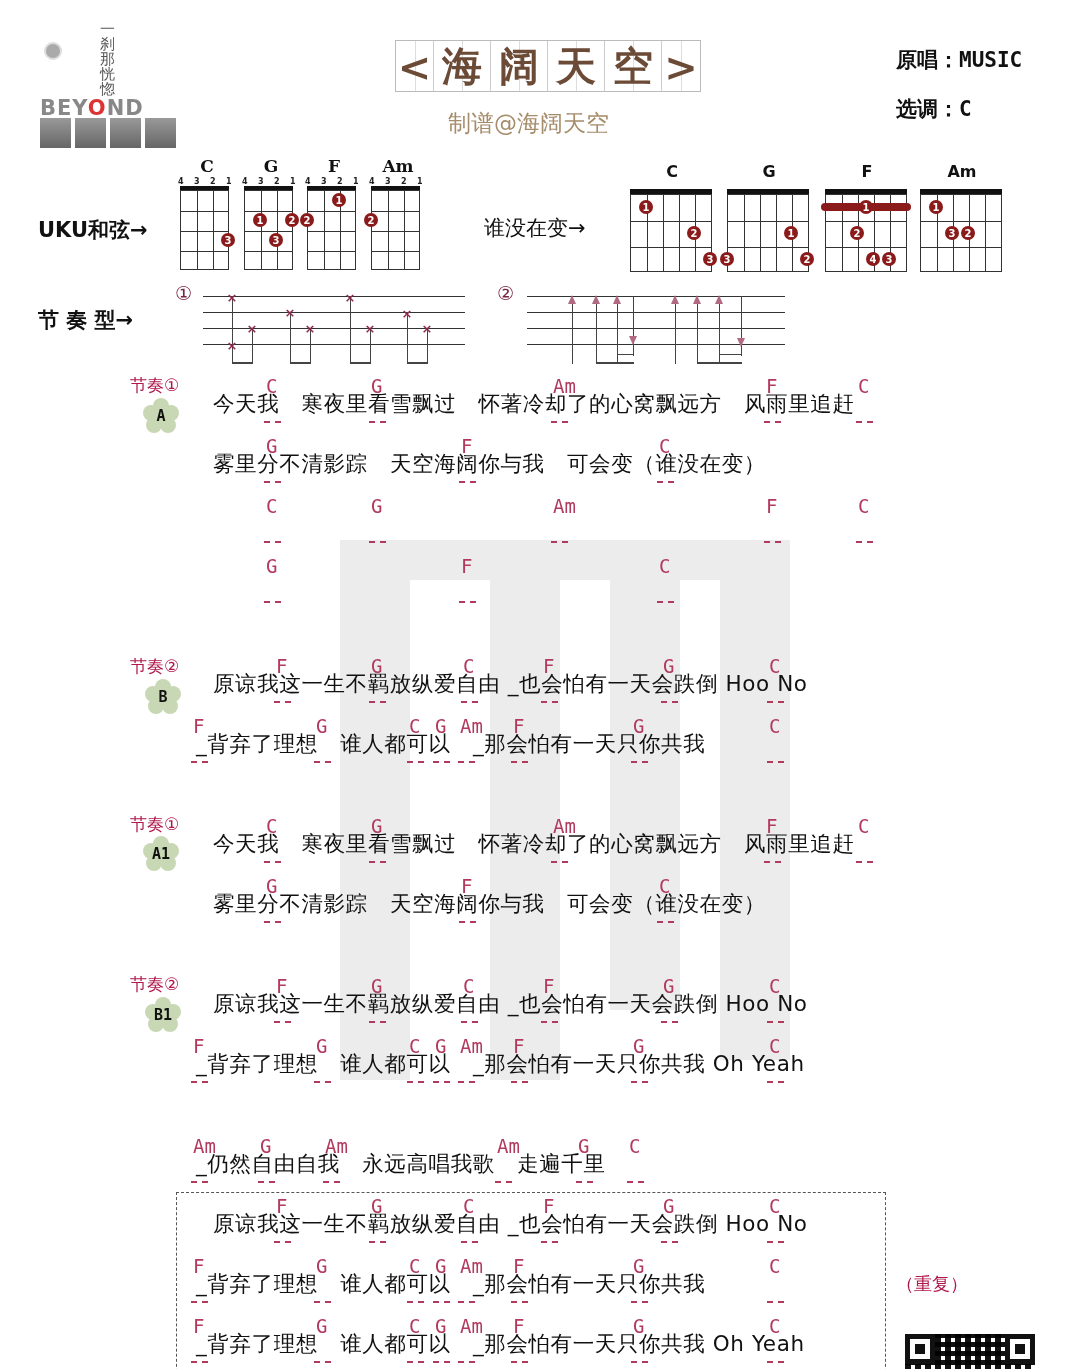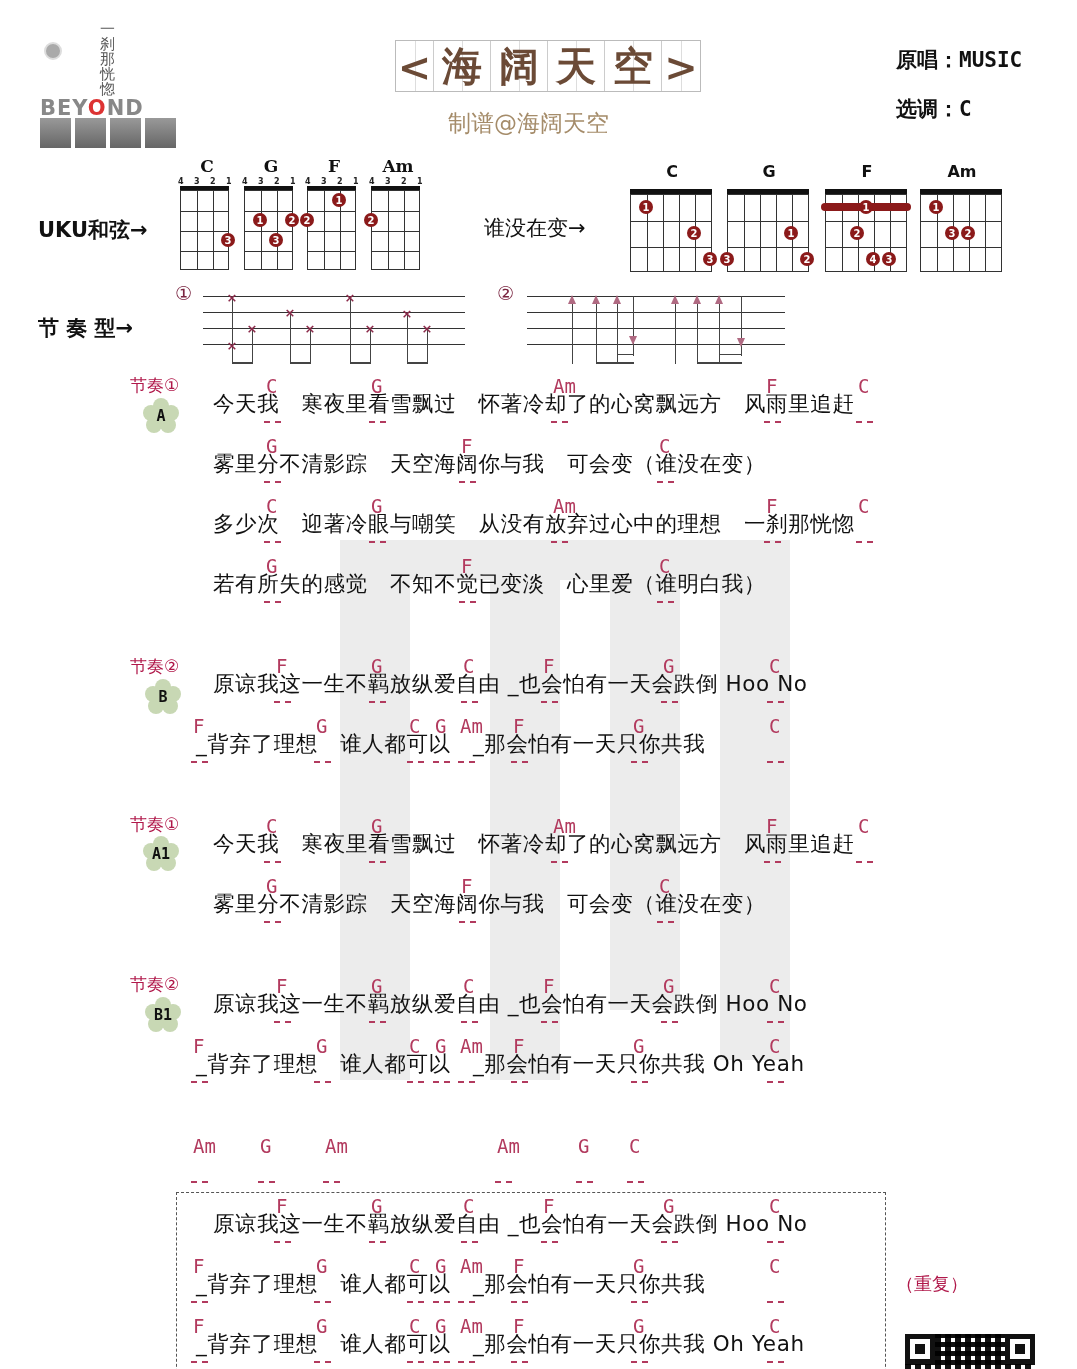--- a/index.html
+++ b/index.html
@@ -116,21 +116,21 @@
   <div class="cell" style="border-right:none;">
       <span>&gt;</span>
     </div>
 </div>
 <div class="maker">制谱@海阔天空</div>
 <div class="meta" style="top:46px;">原唱：MUSIC</div>
 <div class="meta" style="top:95px;">选调：C</div>
 
 <div class="row-label" style="left:38px;top:216px;">UKU和弦→</div>
 <div class="row-label" style="left:484px;top:214px;font-weight:normal;">谁没在变→</div>
-<div class="row-label" style="left:38px;top:314px;">节 奏 型→</div>
+<div class="row-label" style="left:38px;top:306px;">节 奏 型→</div>
 
 <div id="uku-area">
     <div class="chord" style="left: 180px; top: 156px; width: 54px; height: 116px;">
       <div class="name" style="top: 0px; font-size: 17px; font-family: &quot;DejaVu Serif&quot;, serif;">C</div>
       <div class="strnum" style="left: -2px; top: 21px;">4</div>
       <div class="strnum" style="left: 14px; top: 21px;">3</div>
       <div class="strnum" style="left: 30px; top: 21px;">2</div>
       <div class="strnum" style="left: 46px; top: 21px;">1</div>
       <div class="nut" style="left: 0px; top: 30px; width: 49px; height: 5px;"></div>
       <div class="grid" style="left: 0px; top: 34px; width: 49px; height: 80px;">
@@ -398,32 +398,30 @@
         <div class="u" style="left: 51px;"></div>
         <span class="ch" style="left: 158px;">G</span>
         <div class="u" style="left: 156px;"></div>
         <span class="ch" style="left: 340px;">Am</span>
         <div class="u" style="left: 338px;"></div>
         <span class="ch" style="left: 553px;">F</span>
         <div class="u" style="left: 551px;"></div>
         <span class="ch" style="left: 645px;">C</span>
         <div class="u" style="left: 643px;"></div>
       </div>
-      <div class="text">多少次   迎著冷眼与嘲笑   从没有放弃过心中的理想   一刹那恍惚</div>
     </div>
     <div class="lyric-line" style="left: 213px; top: 555px; width: 700px;">
       <div class="chords">
         <span class="ch" style="left: 53px;">G</span>
         <div class="u" style="left: 51px;"></div>
         <span class="ch" style="left: 248px;">F</span>
         <div class="u" style="left: 246px;"></div>
         <span class="ch" style="left: 446px;">C</span>
         <div class="u" style="left: 444px;"></div>
       </div>
-      <div class="text">若有所失的感觉   不知不觉已变淡   心里爱（谁明白我）</div>
     </div>
     <div class="lyric-line" style="left: 213px; top: 655px; width: 700px;">
       <div class="chords">
         <span class="ch" style="left: 63px;">F</span>
         <div class="u" style="left: 61px;"></div>
         <span class="ch" style="left: 158px;">G</span>
         <div class="u" style="left: 156px;"></div>
         <span class="ch" style="left: 250px;">C</span>
         <div class="u" style="left: 248px;"></div>
         <span class="ch" style="left: 330px;">F</span>
@@ -528,20 +526,21 @@
         <div class="u" style="left: 62px;"></div>
         <span class="ch" style="left: 129px;">Am</span>
         <div class="u" style="left: 127px;"></div>
         <span class="ch" style="left: 301px;">Am</span>
         <div class="u" style="left: 299px;"></div>
         <span class="ch" style="left: 382px;">G</span>
         <div class="u" style="left: 380px;"></div>
         <span class="ch" style="left: 433px;">C</span>
         <div class="u" style="left: 431px;"></div>
       </div>
+      <div class="text">_仍然自由自我   永远高唱我歌   走遍千里</div>
     </div>
     <div class="lyric-line" style="left: 213px; top: 1195px; width: 700px;">
       <div class="chords">
         <span class="ch" style="left: 63px;">F</span>
         <div class="u" style="left: 61px;"></div>
         <span class="ch" style="left: 158px;">G</span>
         <div class="u" style="left: 156px;"></div>
         <span class="ch" style="left: 250px;">C</span>
         <div class="u" style="left: 248px;"></div>
         <span class="ch" style="left: 330px;">F</span>

